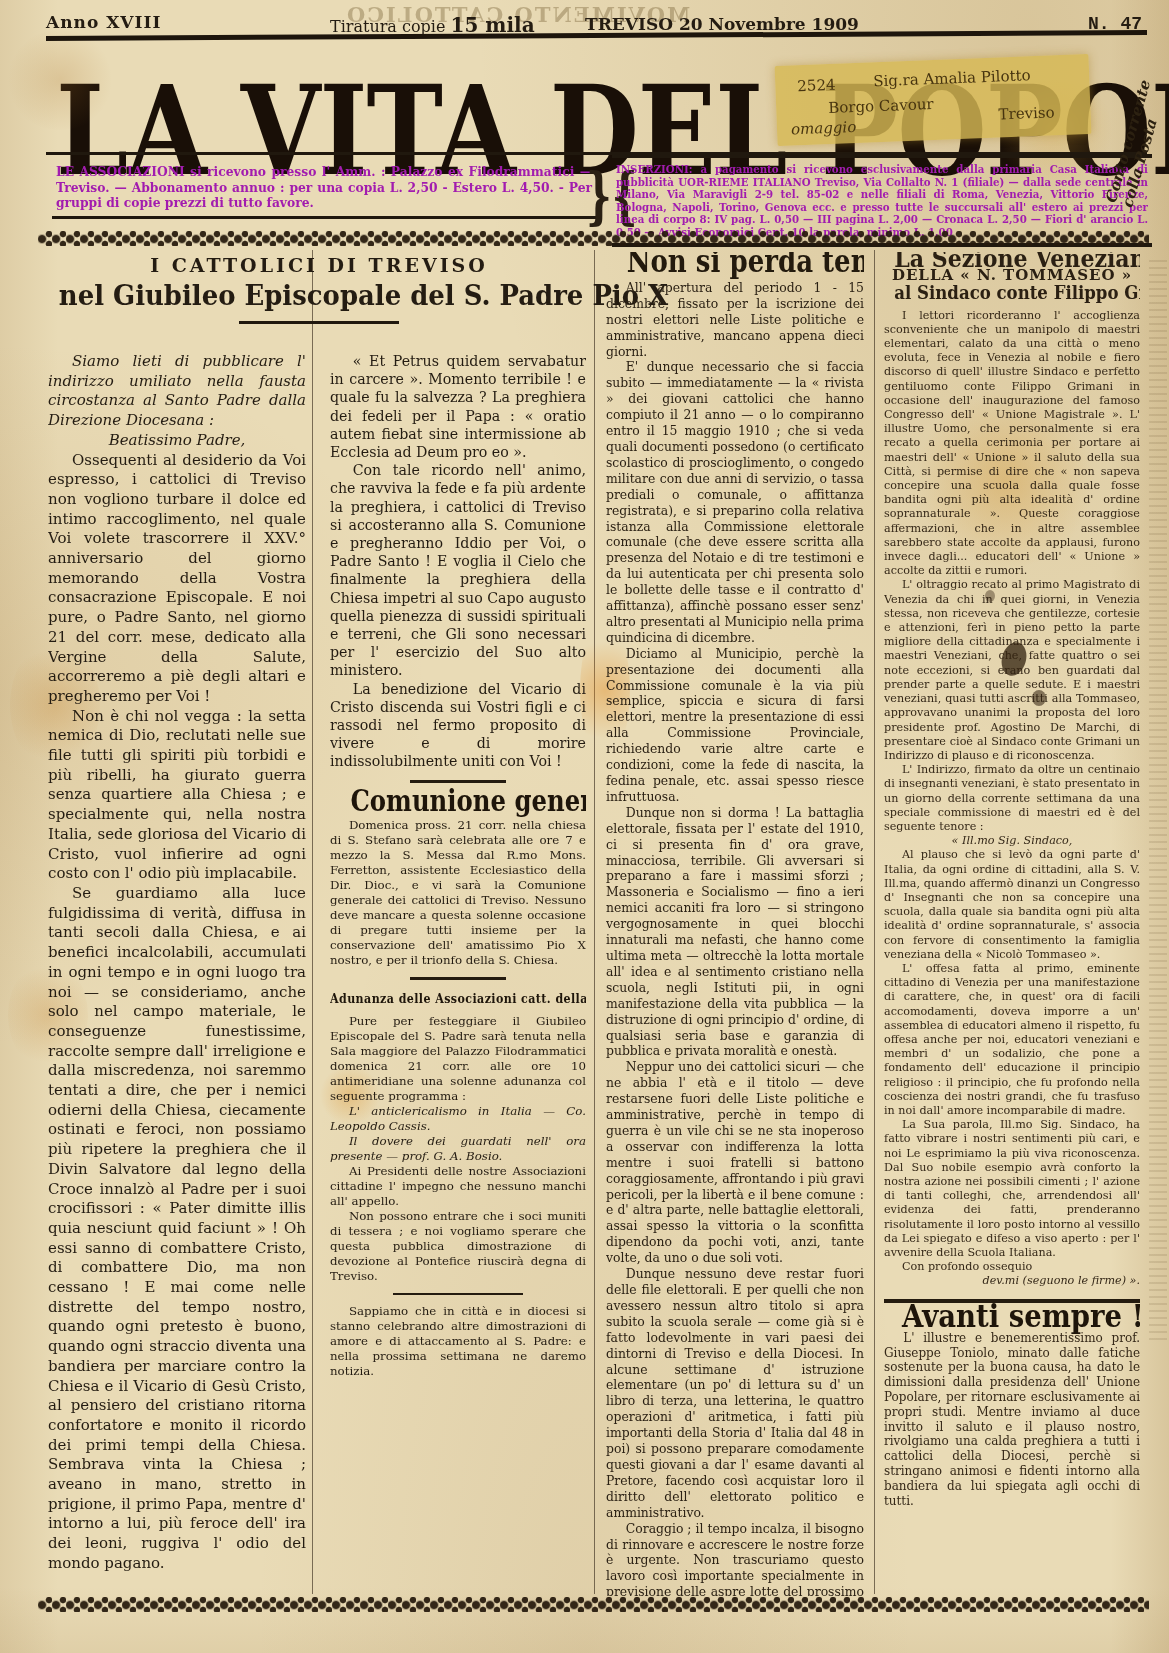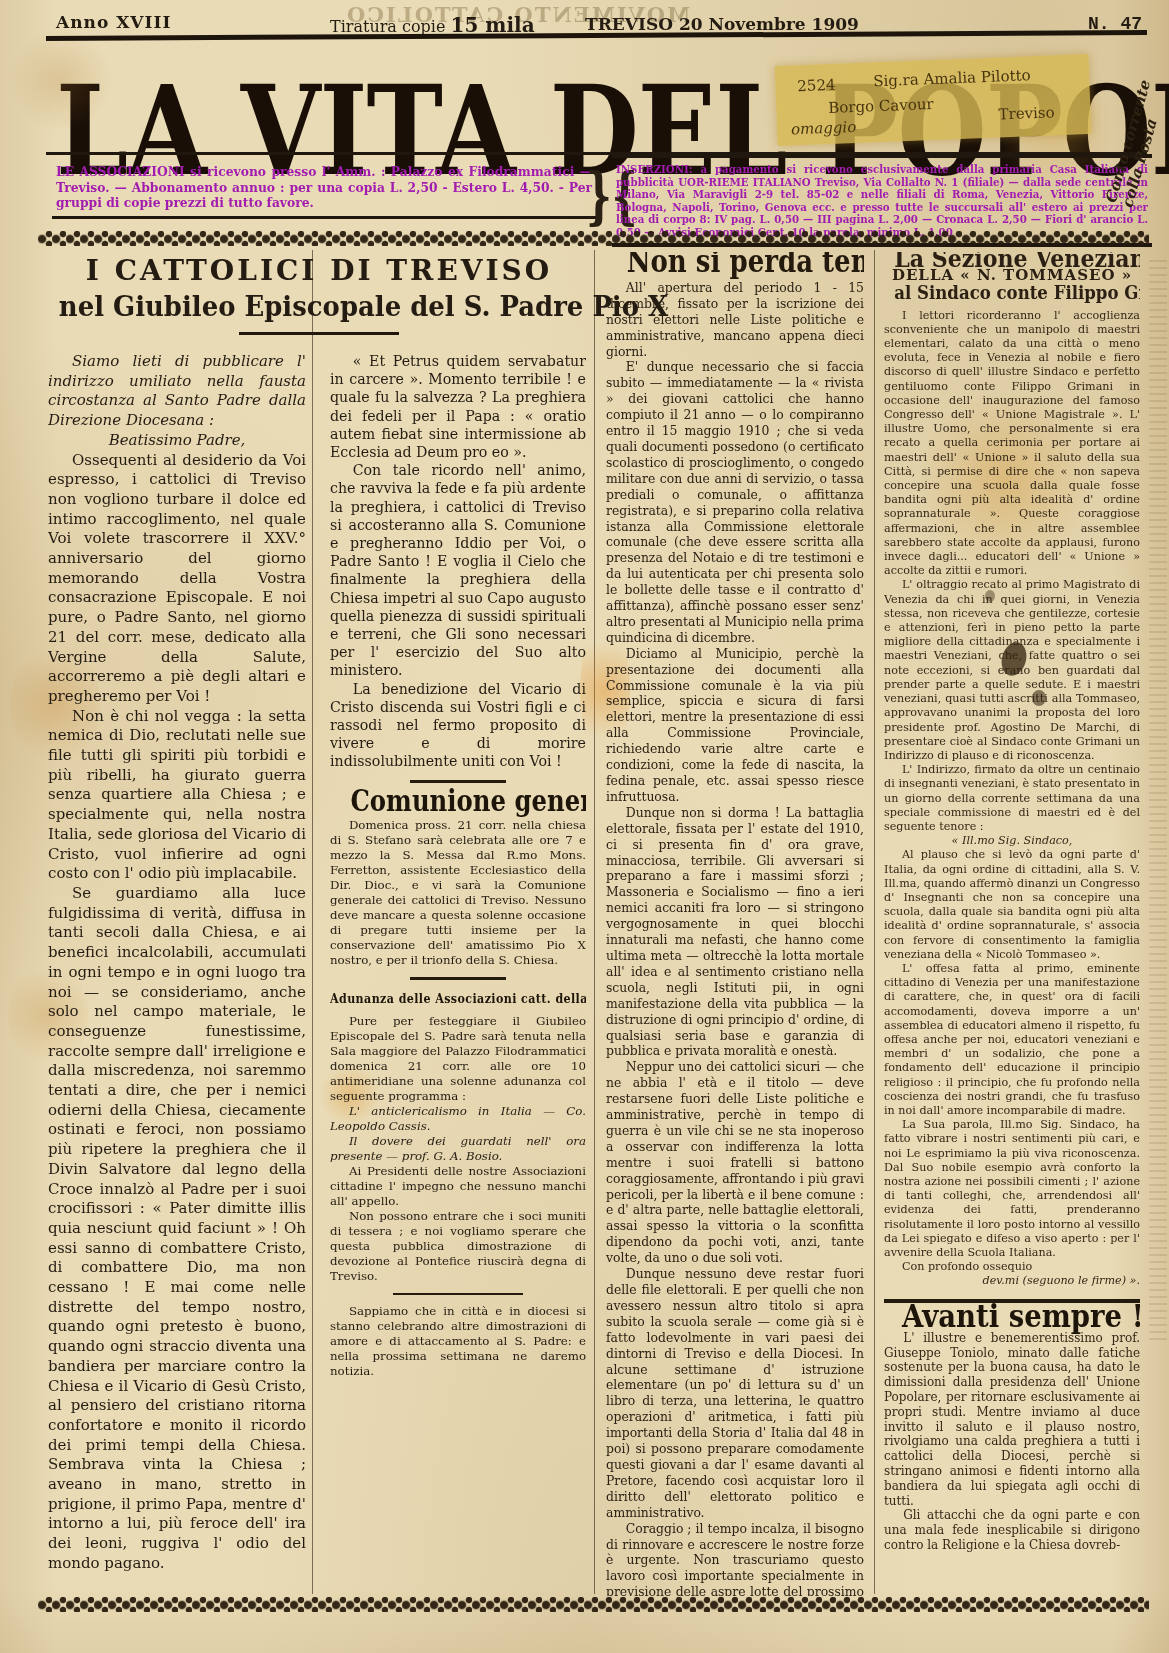--- a/index.html
+++ b/index.html
@@ -15,21 +15,21 @@
       radial-gradient(ellipse at 0% 42%, rgba(160,115,50,.14), transparent 26%),
       radial-gradient(ellipse at 50% 100%, rgba(140,100,45,.10), transparent 40%),
       linear-gradient(90deg, rgba(140,100,40,.12), transparent 5%, transparent 95%, rgba(140,100,40,.18)),
       linear-gradient(0deg, rgba(140,100,40,.10), transparent 4%);
   }
   .stain{position:absolute;border-radius:50%;pointer-events:none;z-index:3;}
   .blot{position:absolute;border-radius:50%;pointer-events:none;z-index:6;}
 
   
   .hdr-item{position:absolute;z-index:4;white-space:nowrap;}
-  .hdr-anno{left:56px;top:12px;font-size:17px;font-weight:bold;letter-spacing:1px;}
+  .hdr-anno{left:46px;top:12px;font-size:17px;font-weight:bold;letter-spacing:1px;}
   .hdr-tiratura{left:330px;top:13px;font-size:16px;}
   .hdr-tiratura b{font-size:20px;}
   .hdr-date{left:585px;top:14px;font-size:17px;font-weight:bold;}
   .hdr-num{left:1088px;top:14px;font-size:18px;font-weight:bold;font-family:Liberation Mono, monospace;}
   .hdr-rule{position:absolute;left:46px;right:22px;top:33px;height:5px;background:#1d150c;transform:rotate(-.3deg);z-index:4;}
   .ghost{position:absolute;left:345px;top:2px;font-size:21px;font-weight:bold;color:#6a5327;opacity:.35;transform:scaleX(-1);z-index:1;letter-spacing:2px;}
 
   
   .masthead{position:absolute;left:56px;top:58px;z-index:2;
     font-size:97px;font-weight:bold;white-space:nowrap;color:#190f07;
@@ -64,21 +64,21 @@
       radial-gradient(circle at 11px 3px, #261a0d 2.7px, transparent 3.8px),
       radial-gradient(circle at 11px 13px,#261a0d 2.7px, transparent 3.8px);
     background-size:14px 15px;}
   .band-top{top:231px;}
   .band-bottom{top:1597px;}
 
   
   .vrule{position:absolute;top:250px;height:1344px;width:1px;background:rgba(52,39,24,.62);z-index:2;}
   .col{position:absolute;overflow:hidden;z-index:4;}
   .art1-head{position:absolute;left:48px;top:254px;width:542px;z-index:4;text-align:center;}
-  .art1-l1{font-size:28px;font-weight:bold;letter-spacing:3px;white-space:nowrap;}
+  .art1-l1{font-size:19px;font-weight:bold;letter-spacing:3px;white-space:nowrap;}
   .art1-l2{font-size:27px;font-weight:bold;white-space:nowrap;transform:scaleX(.96);transform-origin:center;margin-top:4px;}
   .art1-underline{width:160px;height:3px;background:#20180e;margin:10px auto 0;}
   #col1{left:48px;top:352px;width:258px;height:1240px;font-size:15px;line-height:19.7px;}
   #col2{left:330px;top:352px;width:256px;height:1240px;font-size:14.2px;line-height:18.2px;}
   #col3{left:606px;top:252px;width:258px;height:1344px;font-size:12.4px;line-height:15.9px;color:#2b2114;}
   #col4{left:884px;top:252px;width:256px;height:1344px;font-size:11.2px;line-height:14.2px;color:#352818;}
 
   .para{margin:0;text-indent:1.6em;text-align:justify;}
   .para.i{font-style:italic;}
   .para.c{text-align:center;text-indent:0;}
@@ -212,15 +212,14 @@
       <p class="para">Al plauso che si levò da ogni parte d' Italia, da ogni ordine di cittadini, alla S. V. Ill.ma, quando affermò dinanzi un Congresso d' Insegnanti che non sa concepire una scuola, dalla quale sia bandita ogni più alta idealità d' ordine soprannaturale, s' associa con fervore di consentimento la famiglia veneziana della « Nicolò Tommaseo ».</p>
       <p class="para">L' offesa fatta al primo, eminente cittadino di Venezia per una manifestazione di carattere, che, in quest' ora di facili accomodamenti, doveva imporre a un' assemblea di educatori almeno il rispetto, fu offesa anche per noi, educatori veneziani e membri d' un sodalizio, che pone a fondamento dell' educazione il principio religioso : il principio, che fu profondo nella coscienza dei nostri grandi, che fu trasfuso in noi dall' amore incomparabile di madre.</p>
       <p class="para">La Sua parola, Ill.mo Sig. Sindaco, ha fatto vibrare i nostri sentimenti più cari, e noi Le esprimiamo la più viva riconoscenza. Dal Suo nobile esempio avrà conforto la nostra azione nei possibili cimenti ; l' azione di tanti colleghi, che, arrendendosi all' evidenza dei fatti, prenderanno risolutamente il loro posto intorno al vessillo da Lei spiegato e difeso a viso aperto : per l' avvenire della Scuola Italiana.</p>
       <p class="para">Con profondo ossequio</p>
       <p class="para r i">dev.mi (seguono le firme) ».</p>
     </div>
   <div class="rule full"></div>
   <div class="avanti-head">Avanti sempre !</div>
   <div class="avanti-blocks">
       <p class="para">L' illustre e benemerentissimo prof. Giuseppe Toniolo, minato dalle fatiche sostenute per la buona causa, ha dato le dimissioni dalla presidenza dell' Unione Popolare, per ritornare esclusivamente ai propri studi. Mentre inviamo al duce invitto il saluto e il plauso nostro, rivolgiamo una calda preghiera a tutti i cattolici della Diocesi, perchè si stringano animosi e fidenti intorno alla bandiera da lui spiegata agli occhi di tutti.</p>
-      <p class="para">Gli attacchi che da ogni parte e con una mala fede inesplicabile si dirigono contro la Religione e la Chiesa dovreb-</p>
     </div>
 </div>
 
 </body></html>

